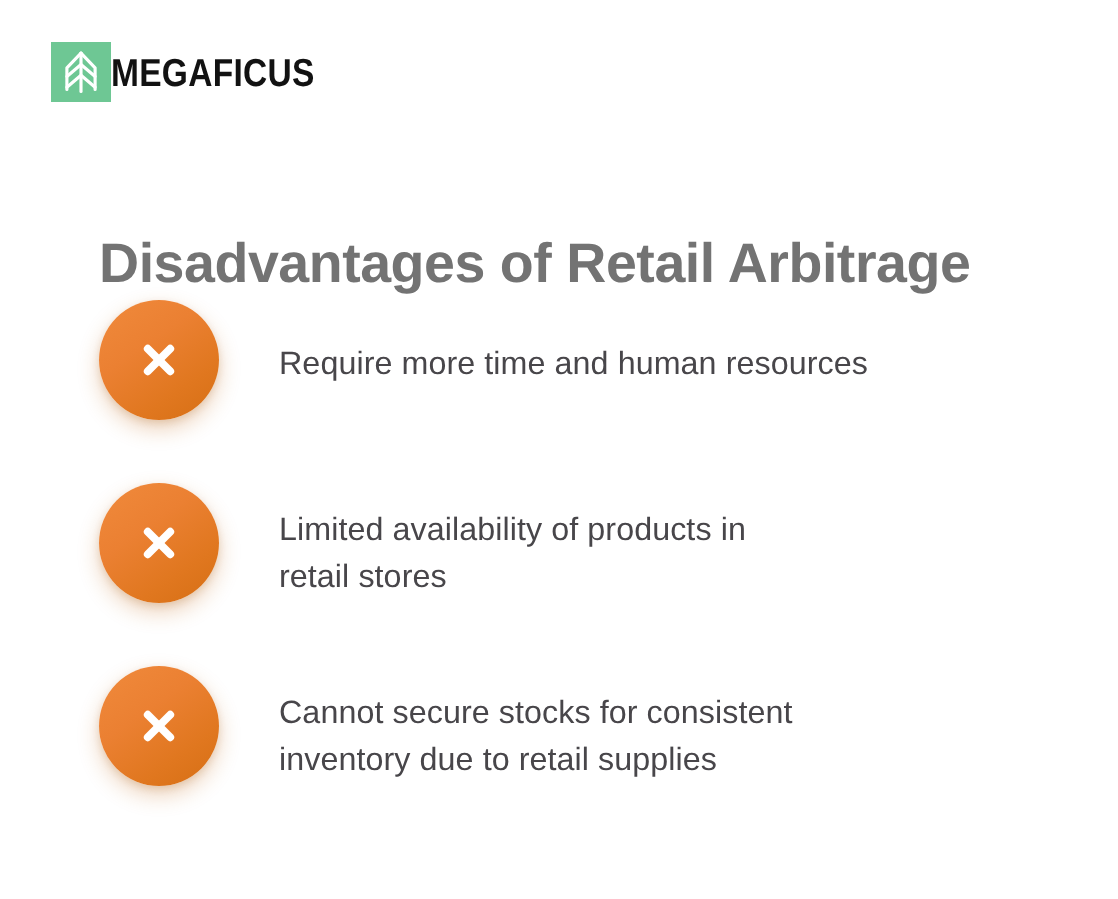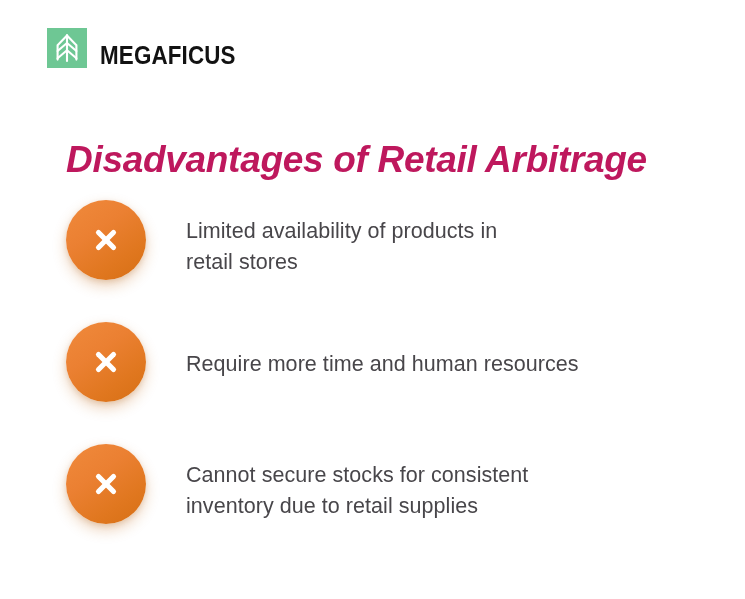--- a/index.html
+++ b/index.html
@@ -18,25 +18,24 @@
   .page {
     position: relative;
     width: 745px;
     height: 599px;
     background: #ffffff;
   }
 
   
   .brand {
     position: absolute;
-    left: 47px;
+    left: 34px;
     top: 28px;
     display: flex;
-    align-items: flex-end;
-    gap: 13px;
+    align-items: center;
   }
   .brand-mark {
     width: 40px;
     height: 40px;
     background: #6ec794;
     display: flex;
     align-items: center;
     justify-content: center;
     flex: 0 0 auto;
   }
@@ -52,29 +51,28 @@
     line-height: 1;
     transform: scaleX(0.86);
     transform-origin: left center;
     white-space: nowrap;
   }
 
   
   .title {
     position: absolute;
     left: 66px;
-    top: 113px;
+    top: 129px;
     width: 660px;
     font-size: 37px;
     font-weight: 700;
-    color: #be185d;
+    color: #737373;
     letter-spacing: -0.3px;
     line-height: 1.18;
     white-space: nowrap;
-    font-style: italic;
   }
 
   
   .list {
     position: absolute;
     left: 66px;
     top: 200px;
     width: 650px;
   }
   .list-item {
@@ -147,34 +145,34 @@
 
     <div class="list-item">
       <div class="bullet-icon">
         <svg width="30" height="30" viewBox="0 0 30 30" aria-hidden="true">
           <g stroke="#ffffff" stroke-width="5.2" stroke-linecap="round">
             <line x1="7.5" y1="7.5" x2="22.5" y2="22.5"></line>
             <line x1="22.5" y1="7.5" x2="7.5" y2="22.5"></line>
           </g>
         </svg>
       </div>
-      <div class="item-text">Limited availability of products in
-retail stores</div>
+      <div class="item-text single">Require more time and human resources</div>
     </div>
 
     <div class="list-item">
       <div class="bullet-icon">
         <svg width="30" height="30" viewBox="0 0 30 30" aria-hidden="true">
           <g stroke="#ffffff" stroke-width="5.2" stroke-linecap="round">
             <line x1="7.5" y1="7.5" x2="22.5" y2="22.5"></line>
             <line x1="22.5" y1="7.5" x2="7.5" y2="22.5"></line>
           </g>
         </svg>
       </div>
-      <div class="item-text single">Require more time and human resources</div>
+      <div class="item-text">Limited availability of products in
+retail stores</div>
     </div>
 
     <div class="list-item">
       <div class="bullet-icon">
         <svg width="30" height="30" viewBox="0 0 30 30" aria-hidden="true">
           <g stroke="#ffffff" stroke-width="5.2" stroke-linecap="round">
             <line x1="7.5" y1="7.5" x2="22.5" y2="22.5"></line>
             <line x1="22.5" y1="7.5" x2="7.5" y2="22.5"></line>
           </g>
         </svg>

